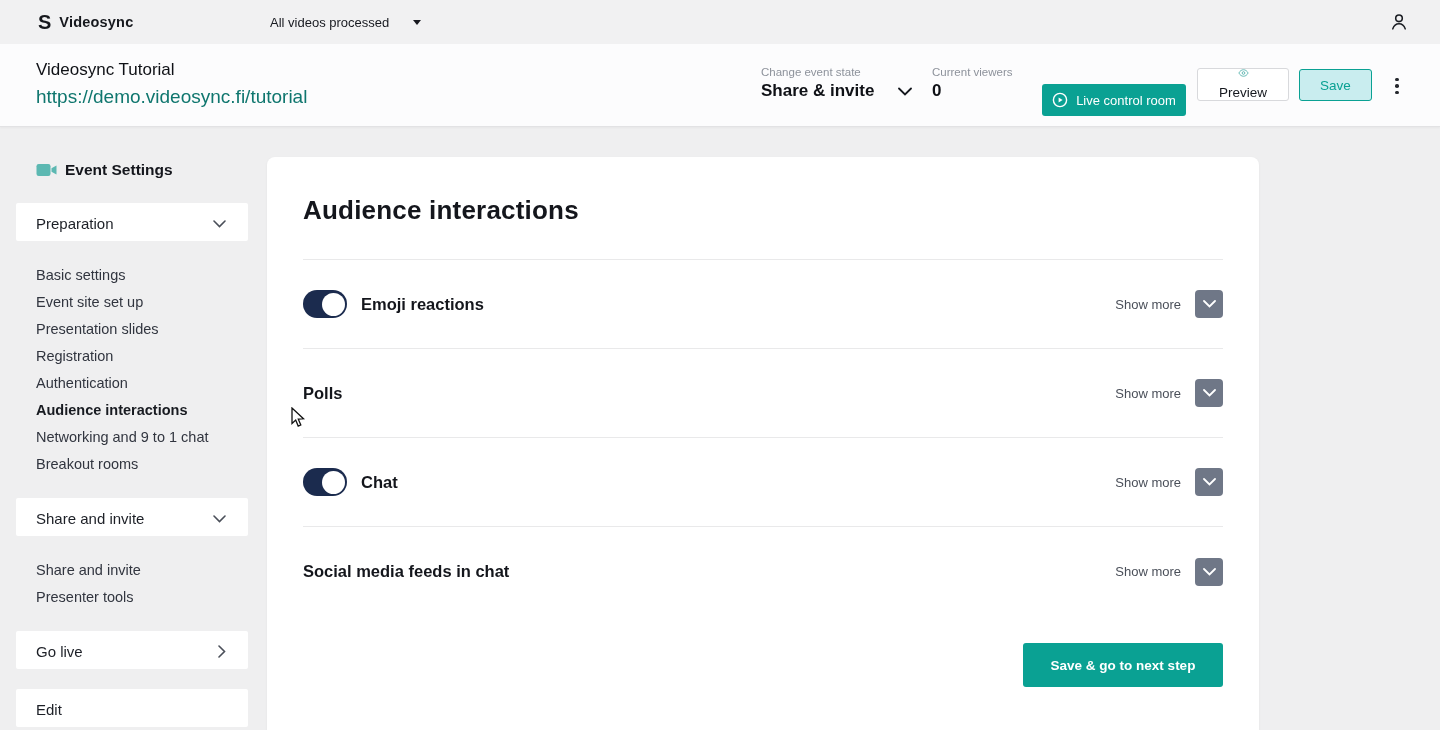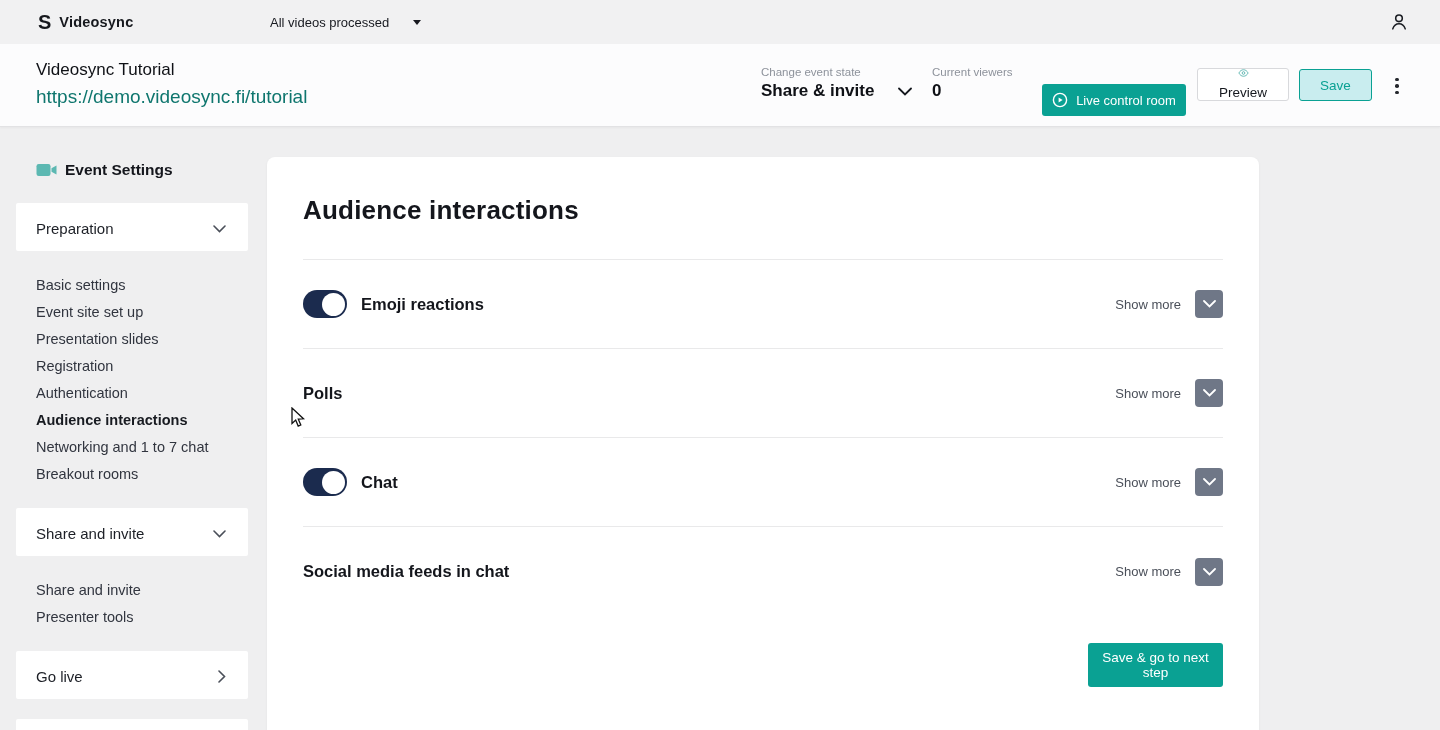--- a/index.html
+++ b/index.html
@@ -41,21 +41,21 @@
   .btn-preview { position:absolute; left:1197px; top:24px; width:92px; height:33px; background:#fff; border:1px solid #d8d9dc; color:#15181e; font-size:13.5px; font-weight:500;flex-direction:column; }
   .btn-save { position:absolute; left:1299px; top:25px; width:73px; height:32px; background:var(--saveBg); border:1px solid var(--teal); color:var(--teal); font-size:13.5px; font-weight:400; }
   .kebab { position:absolute; left:1390px; top:30px; width:14px; height:24px; display:flex; flex-direction:column; align-items:center; justify-content:center; gap:3px; cursor:pointer; }
   .kebab i { width:3.5px; height:3.5px; border-radius:50%; background:#24272d; }
 
   
   .sidebar { position:absolute; left:16px; top:157px; width:232px; }
   .settings-title { display:flex; align-items:center; gap:8px; padding-left:20px; height:26px; }
   .settings-title span { font-size:15.5px; font-weight:700; color:#14161c; }
   .section-box {
-    margin-top:20px; height:48px; background:#fff; border-radius:2px;
+    margin-top:20px; height:38px; background:#fff; border-radius:2px;
     display:flex; align-items:center; justify-content:space-between;
     padding:3px 22px 0 20px; cursor:pointer;
   }
   .section-label { font-size:15px; color:#1c1f26; }
   .chev { display:flex; align-items:center; color:#4a4f59; }
   .item-list { margin-top:21px; margin-bottom:20px; }
   .nav-item { height:27px; line-height:27px; padding-left:20px; font-size:14.5px; color:#31353f; cursor:pointer; white-space:nowrap; }
   .nav-item.active { font-weight:700; color:#181b21; }
 
   
@@ -77,21 +77,21 @@
     border-radius:50%; background:#fff;
   }
   .setting-label { font-size:16.5px; font-weight:700; color:#14161c; }
   .row-spacer { flex:1; }
   .show-more { font-size:13px; color:#4a4f59; margin-right:14px; cursor:pointer; }
   .expand-btn {
     width:28px; height:28px; border-radius:4px; background:#6f7787; border:none;
     display:flex; align-items:center; justify-content:center; cursor:pointer;
   }
   .card-actions { display:flex; justify-content:flex-end; margin-top:27px; }
-  .btn-next { width:135px; height:44px; background:var(--teal); color:#fff; border:none; font-size:13.5px; font-weight:400; }
+  .btn-next { width:200px; height:44px; background:var(--teal); color:#fff; border:none; font-size:13.5px; font-weight:700; }
 
   .cursor { position:absolute; left:291px; top:407px; pointer-events:none; }
 </style>
 </head>
 <body>
 
 <div class="frame" style="--teal: #0aa193; --navy: #1b2b4e; --saveBg: #c9edef;">
 
   <div class="topbar">
     <div class="brand-wrap">
@@ -168,21 +168,21 @@
             </svg>
           </span>
         </div>
         <div class="item-list">
           <div class="nav-item">Basic settings</div>
           <div class="nav-item">Event site set up</div>
           <div class="nav-item">Presentation slides</div>
           <div class="nav-item">Registration</div>
           <div class="nav-item">Authentication</div>
           <div class="nav-item active">Audience interactions</div>
-          <div class="nav-item">Networking and 1 to 7 chat</div>
+          <div class="nav-item">Networking and 9 to 1 chat</div>
           <div class="nav-item">Breakout rooms</div>
         </div>
         <div class="section-box">
           <span class="section-label">Share and invite</span>
           <span class="chev">
             <svg width="13" height="8" viewBox="0 0 13 8" fill="none" stroke="#4a4f59" stroke-width="1.6" stroke-linecap="round">
               <polyline points="1,1 6.5,6.5 12,1"></polyline>
             </svg>
           </span>
         </div>

